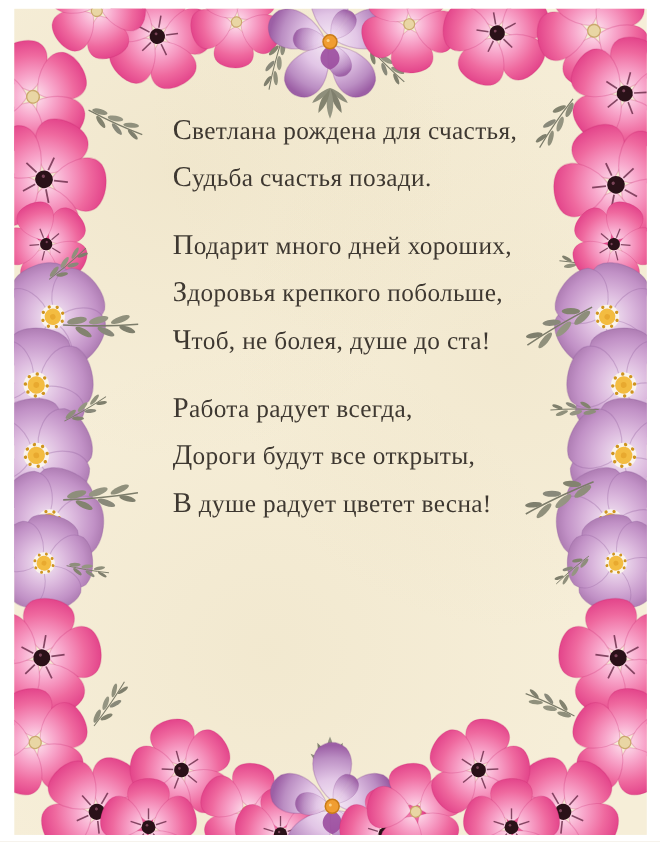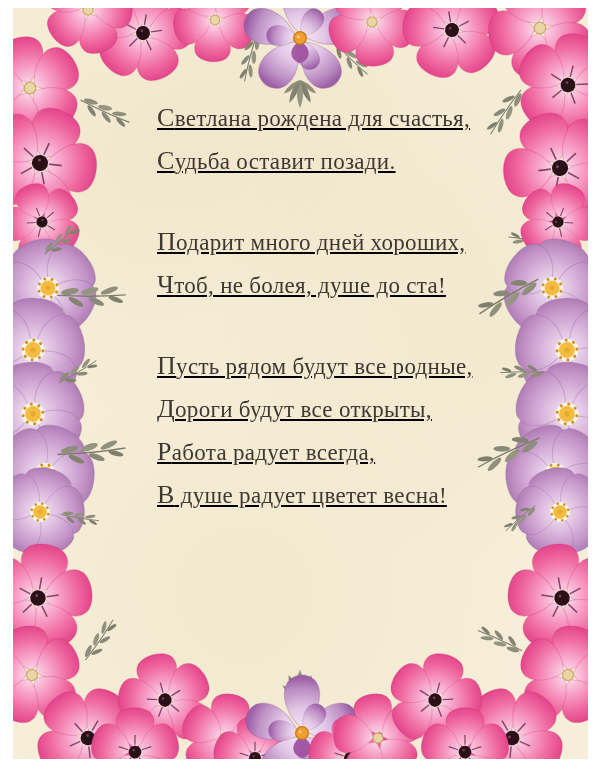--- a/index.html
+++ b/index.html
@@ -23,32 +23,32 @@
     overflow:hidden;
   }
   .border-svg {
     position:absolute;
     left:-13px; top:-8px;
     width:600px; height:765px;
     pointer-events:none;
   }
   .poem {
     position:absolute;
-    left:144px; top:89px;text-decoration:underline;
+    left:144px; top:89px;
   }
   .poem p {
     margin:0;
     font-size:23px;
     line-height:42px;
     color:#3e3831;
     letter-spacing:0.3px;
     white-space:nowrap;
   }
   .poem p::first-letter { font-size:26px; }
-  .stanza + .stanza { margin-top:38px; }
+  .stanza + .stanza { margin-top:19px; }
 </style>
 </head>
 <body>
 
 <div class="page">
   <div class="card">
 
     <svg class="border-svg" width="600" height="765" viewBox="0 0 600 765" xmlns="http://www.w3.org/2000/svg" xmlns:xlink="http://www.w3.org/1999/xlink">
       <defs>
         <radialGradient id="gradPink" gradientUnits="userSpaceOnUse" cx="0" cy="0" r="50">
@@ -326,28 +326,28 @@
           </g>
           <g>
             <use href="#g-pd" xlink:href="#g-pd" transform="translate(465,752) rotate(0) scale(0.9)"></use>
           </g>
         </g>
     </svg>
 
     <div class="poem">
       <div class="stanza">
         <p>Светлана рождена для счастья,</p>
-        <p>Судьба оставит позади.</p>
+        <p>Судьба счастья позади.</p>
       </div>
       <div class="stanza">
         <p>Подарит много дней хороших,</p>
+        <p>Здоровья крепкого побольше,</p>
         <p>Чтоб, не болея, душе до ста!</p>
       </div>
       <div class="stanza">
-        <p>Пусть рядом будут все родные,</p>
+        <p>Работа радует всегда,</p>
         <p>Дороги будут все открыты,</p>
-        <p>Работа радует всегда,</p>
         <p>В душе радует цветет весна!</p>
       </div>
     </div>
 
   </div>
 </div>
 
 </body></html>

